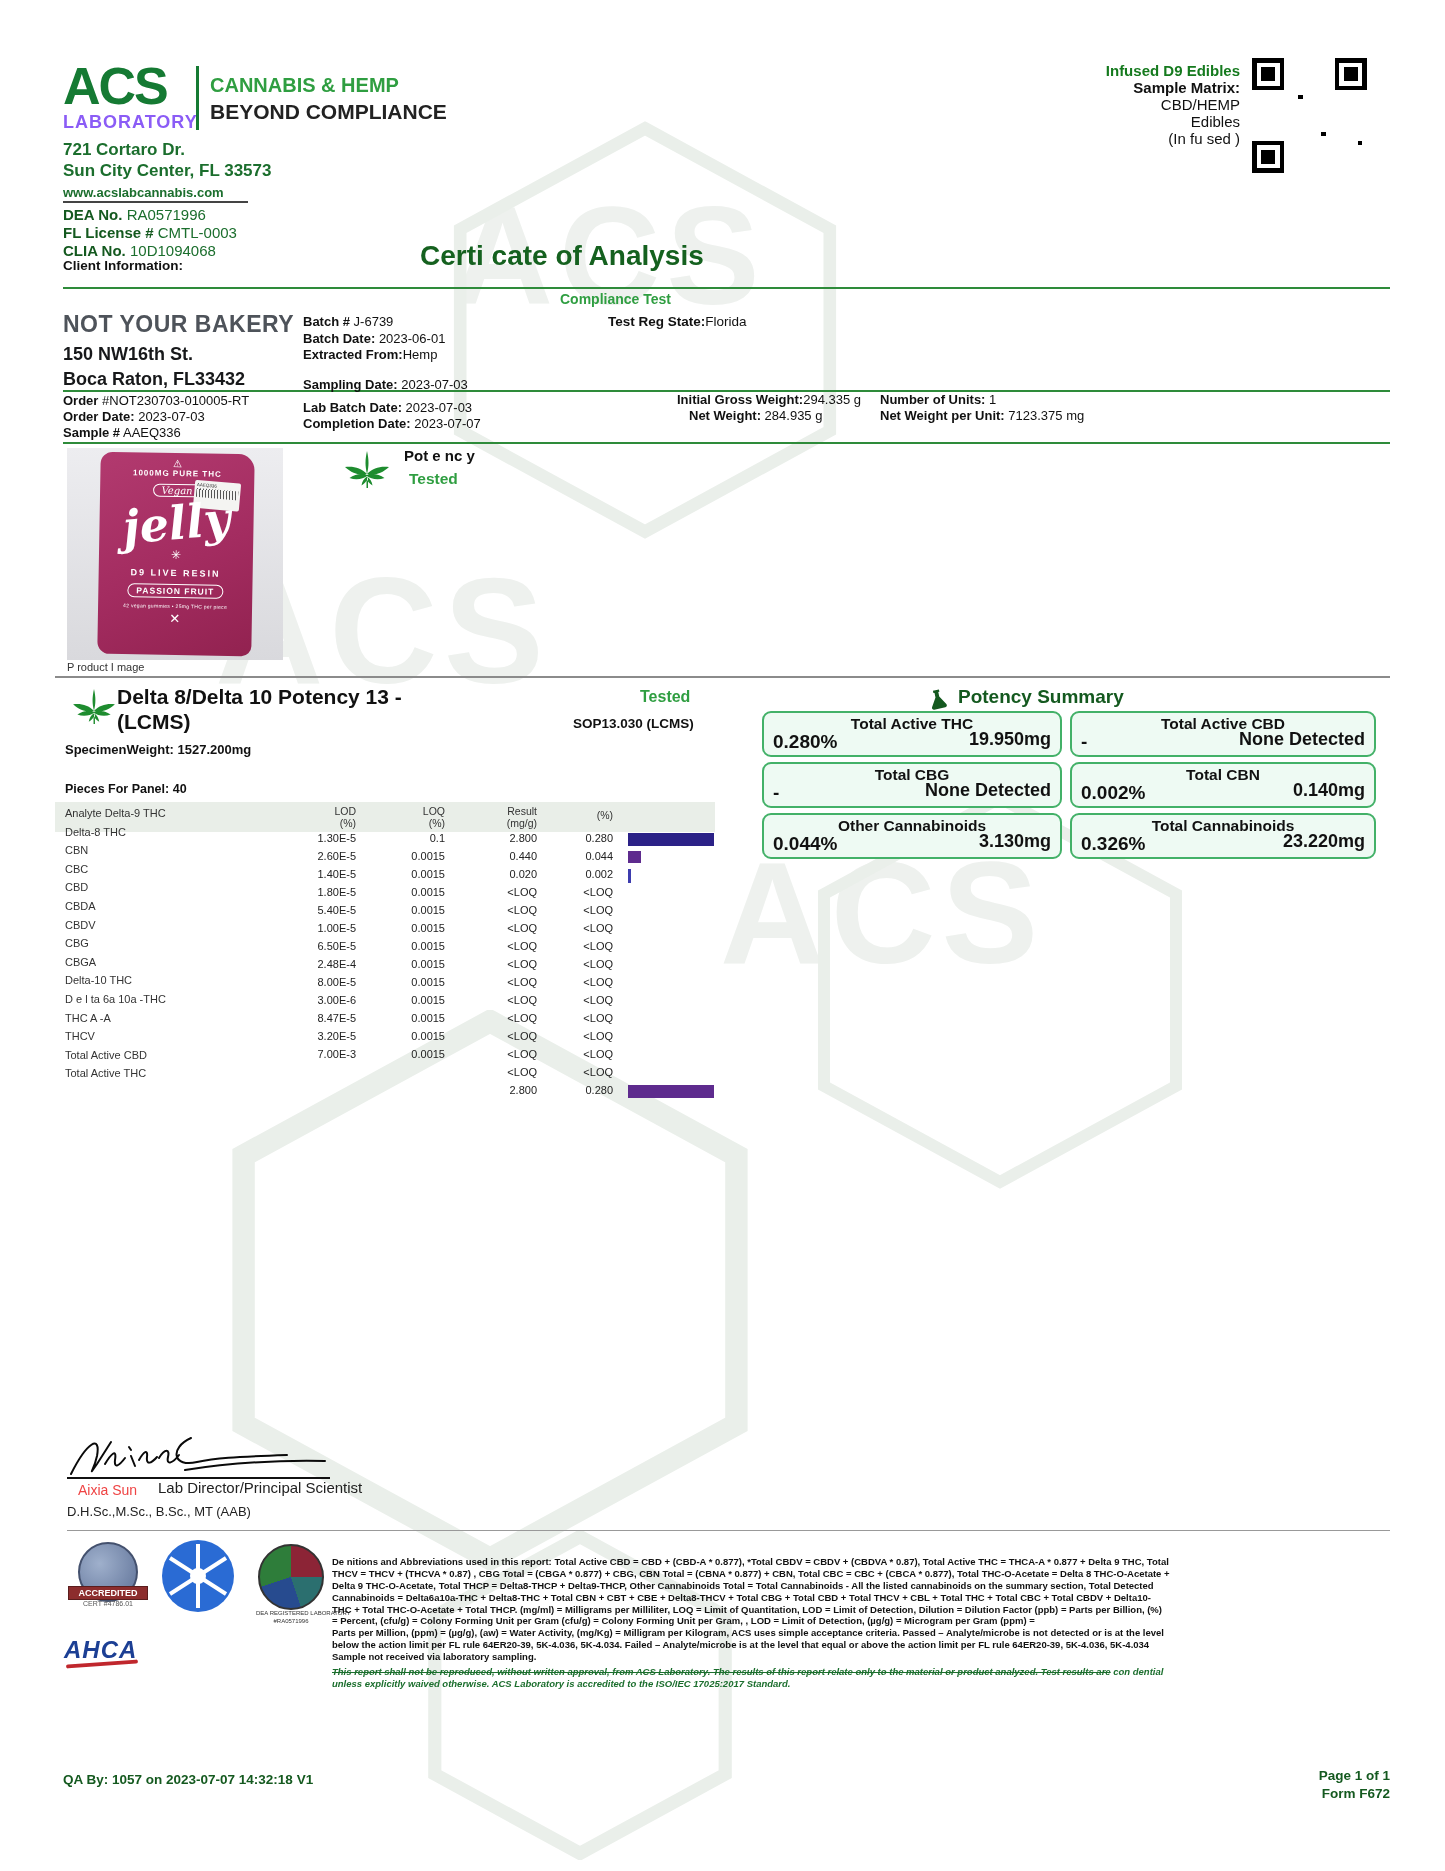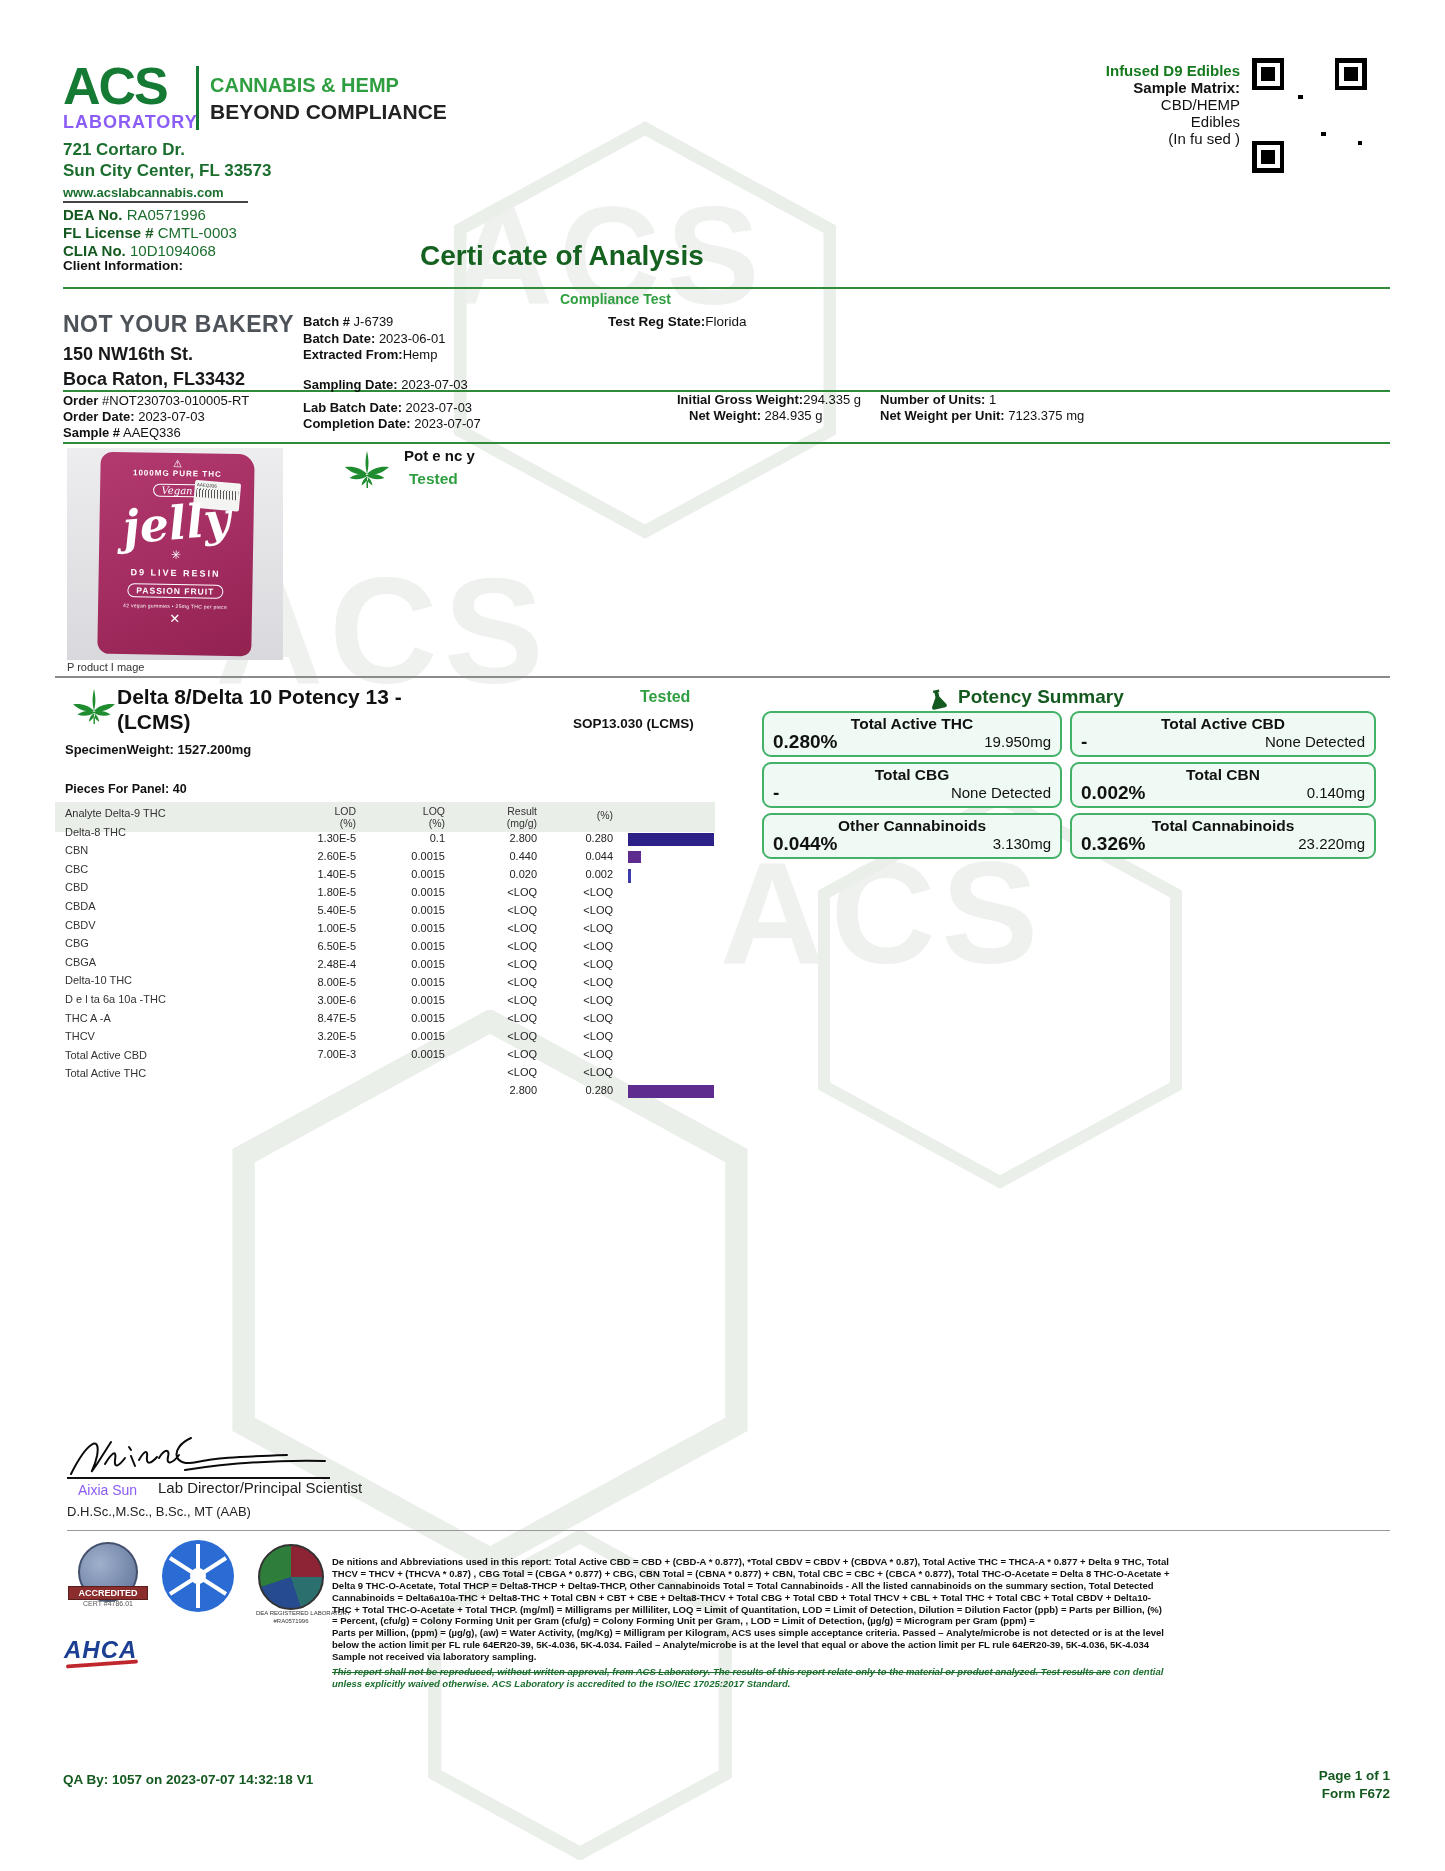--- a/index.html
+++ b/index.html
@@ -73,23 +73,23 @@
   .c-res{left:400px;width:82px;}
   .c-pct{left:470px;width:88px;}
   .bar{position:absolute;left:573px;top:3px;}
   
   .sumtitle{font-size:19px;font-weight:bold;color:#14591f;}
   .boxes{position:absolute;left:762px;top:711px;display:grid;grid-template-columns:300px 306px;
          column-gap:8px;row-gap:5px;grid-auto-rows:46px;}
   .sbox{position:relative;border:2px solid #43b168;border-radius:9px;background:#eefaf3;box-sizing:border-box;}
   .sb-title{text-align:center;font-size:15.5px;font-weight:bold;margin-top:2px;}
   .sb-left{position:absolute;left:9px;bottom:2px;font-size:19px;font-weight:bold;}
-  .sb-right{position:absolute;right:9px;bottom:5px;font-size:15px;font-weight:normal;}
-  
-  .sig-name{font-size:14px;color:#8b5cf6;}
+  .sb-right{position:absolute;right:9px;bottom:5px;font-size:18px;font-weight:bold;}
+  
+  .sig-name{font-size:14px;color:#ef4444;}
   .sig-title{font-size:15px;color:#222;}
   .sig-cred{font-size:13px;color:#222;}
   .defs{position:absolute;left:332px;top:1556px;width:838px;font-size:9.5px;font-weight:bold;
         color:#111;line-height:1.25;white-space:normal;}
   .legal{color:#1b6e2d;font-style:italic;margin-top:3px;}
   .strike{text-decoration:line-through;}
   .foot{font-size:13.5px;font-weight:bold;color:#14591f;}
   .cert-sub{font-size:7px;color:#555;text-align:center;}
   .dea-sub{font-size:6px;color:#333;text-align:center;line-height:1.3;}
   .ahca{font-size:24px;font-weight:bold;font-style:italic;color:#1c3f94;letter-spacing:1px;}

